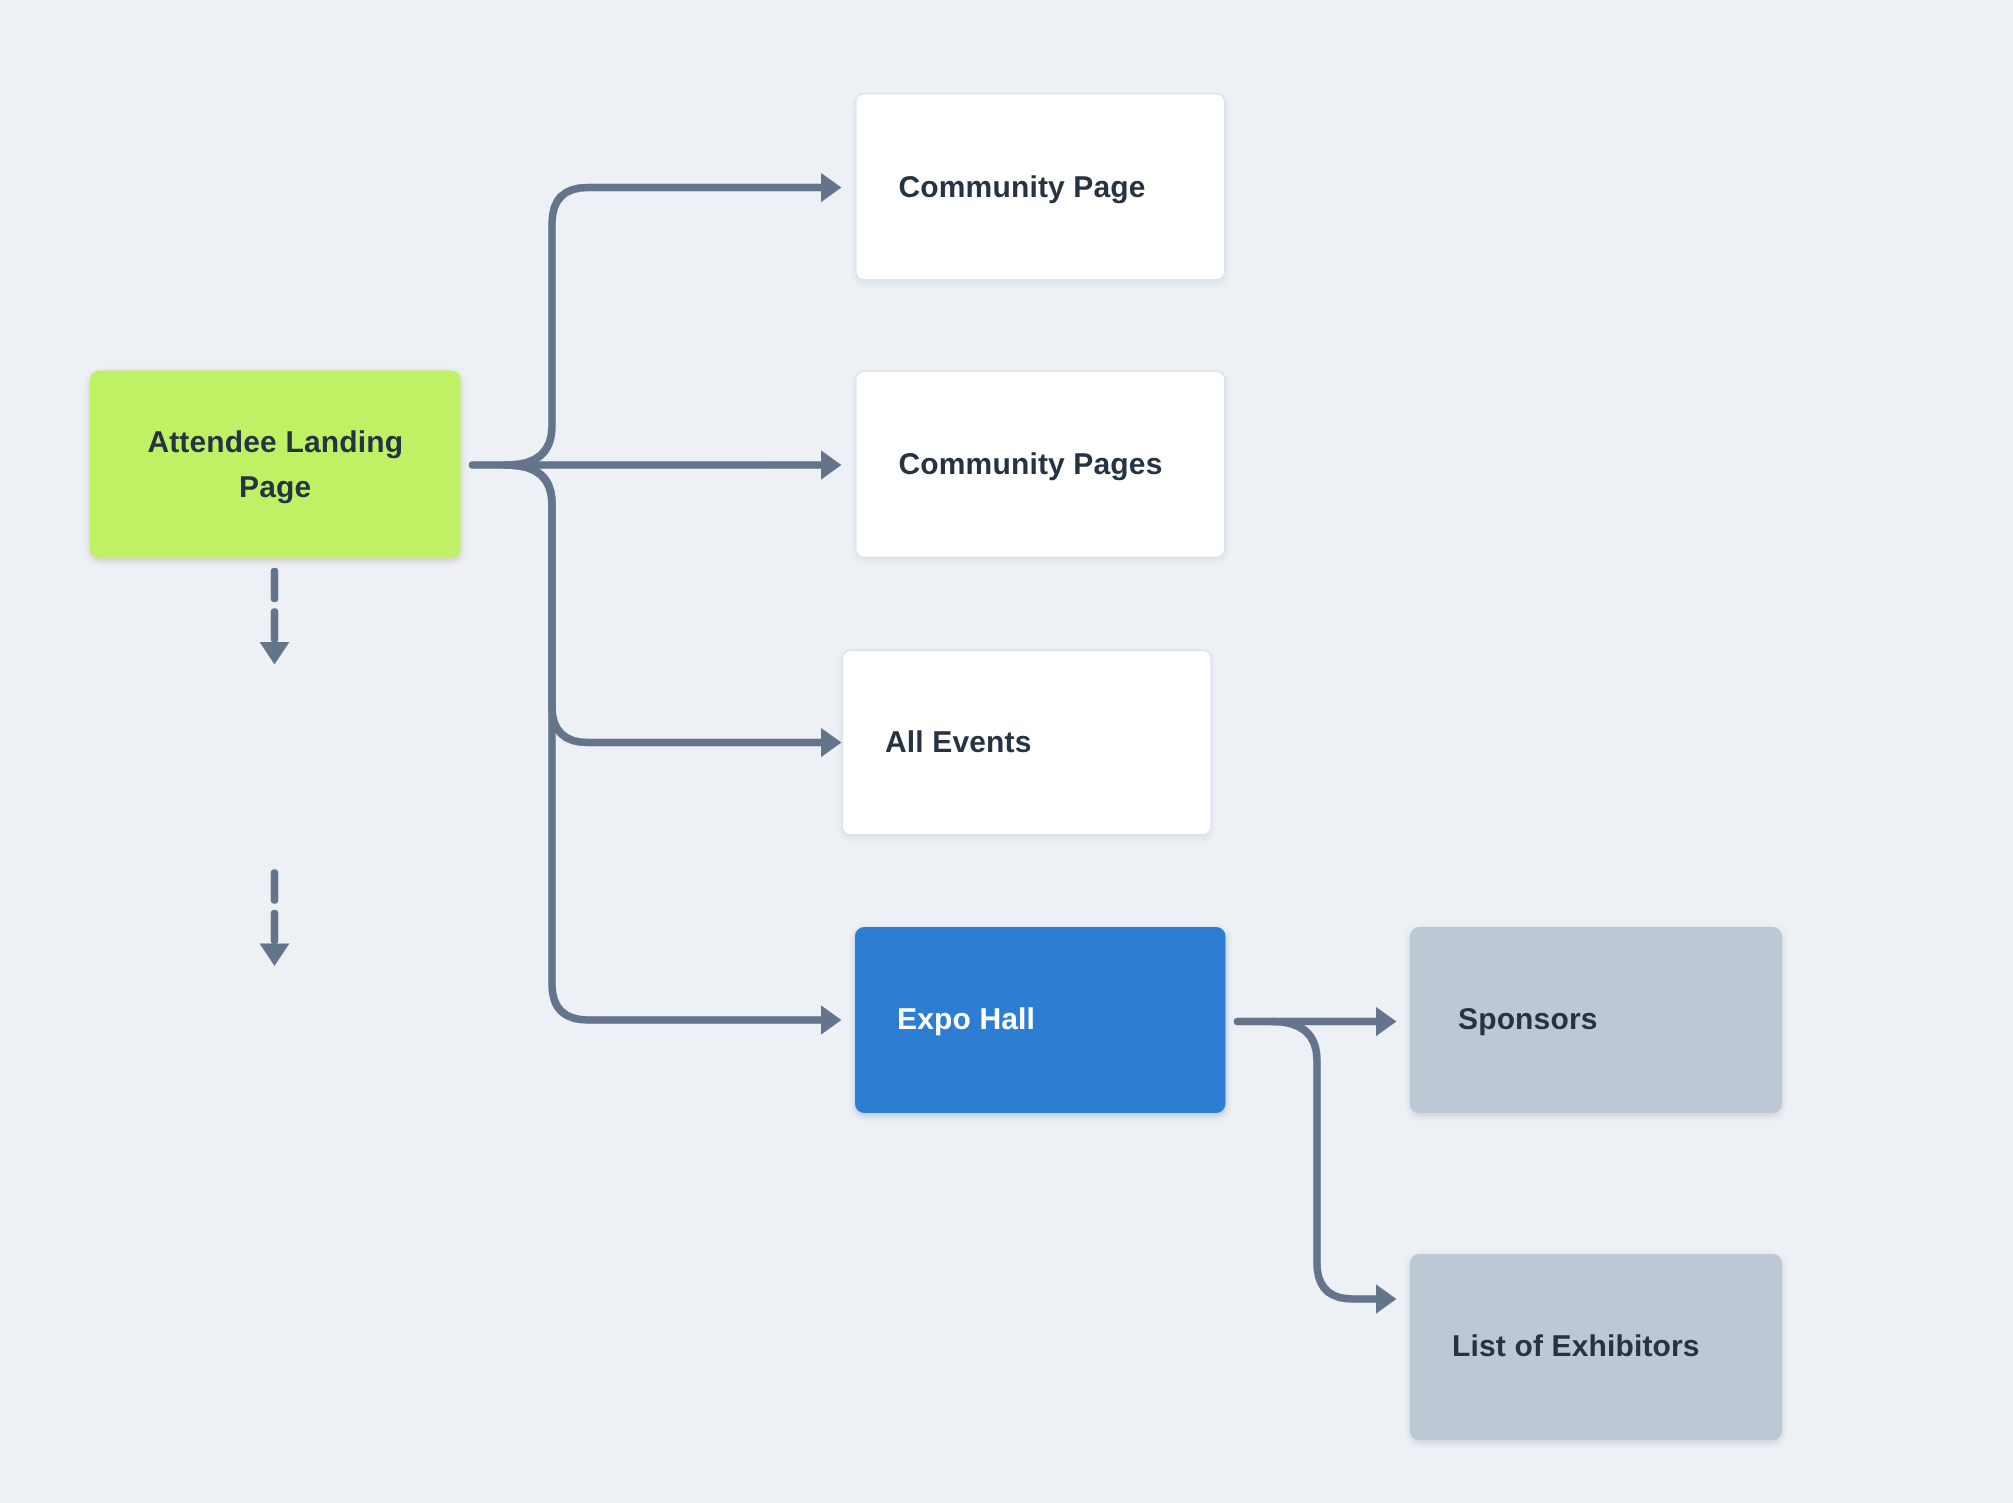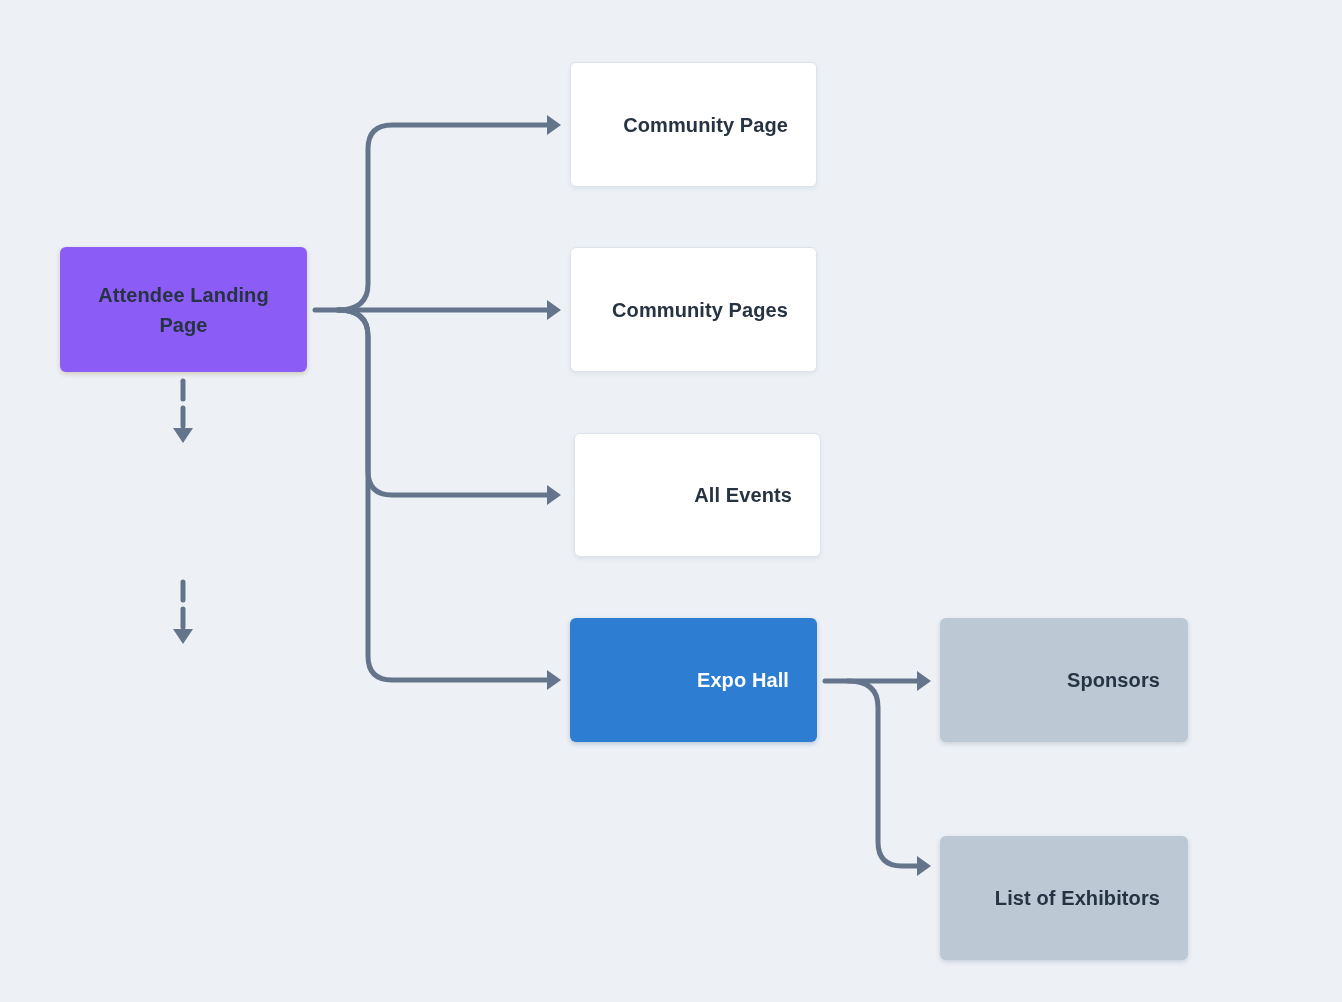--- a/index.html
+++ b/index.html
@@ -6,40 +6,40 @@
   .canvas{
     position:relative;
     width:1342px;height:1002px;
     background:#edf1f6;
     font-family:"Liberation Sans",sans-serif;
     overflow:hidden;
   }
   .node{
     position:absolute;
     box-sizing:border-box;
-    display:flex;align-items:center;justify-content:flex-end;
+    display:flex;align-items:center;justify-content:flex-start;
     text-align:center;
     font-size:20px;font-weight:600;letter-spacing:.1px;
     color:#263342;
     line-height:1.5;
     padding:0 28px;
   }
   .rect{border-radius:6px;}
   .white{
     background:#ffffff;
     border:1px solid #dde3eb;
     box-shadow:0 2px 4px rgba(44,62,89,.08);
   }
   .stadium{
     background:#ffffff;
     border:1px solid #e2e7ee;
     border-radius:999px;
     box-shadow:0 2px 4px rgba(44,62,89,.08);
   }
-  .yellow{background:#8b5cf6;box-shadow:0 2px 5px rgba(120,90,10,.25);}
+  .yellow{background:#bef264;box-shadow:0 2px 5px rgba(120,90,10,.25);}
   .blue{background:#2d7dd2;color:#ffffff;box-shadow:0 2px 5px rgba(30,70,130,.25);}
   .gray{background:#bcc8d3;box-shadow:0 2px 5px rgba(44,62,89,.18);}
   svg.edges{
     position:absolute;left:0;top:0;
     pointer-events:none;
   }
   svg.edges path, svg.edges line{
     fill:none;
     stroke:#64748b;
     stroke-width:5;
@@ -86,21 +86,21 @@
 
 
   <div class="node rect white" style="left:570px;top:62px;width:247px;height:125px;">
     <span>Community Page</span>
   </div>
 
   <div class="node rect white" style="left:570px;top:247px;width:247px;height:125px;">
     <span>Community Pages</span>
   </div>
 
-  <div class="node rect white" style="left:574px;top:433px;width:247px;height:124px;">
+  <div class="node rect white" style="left:561px;top:433px;width:247px;height:124px;">
     <span>All Events</span>
   </div>
 
   <div class="node rect blue" style="left:570px;top:618px;width:247px;height:124px;">
     <span>Expo Hall</span>
   </div>
 
   <div class="node rect gray" style="left:940px;top:618px;width:248px;height:124px;padding-left:32px;">
     <span>Sponsors</span>
   </div>

